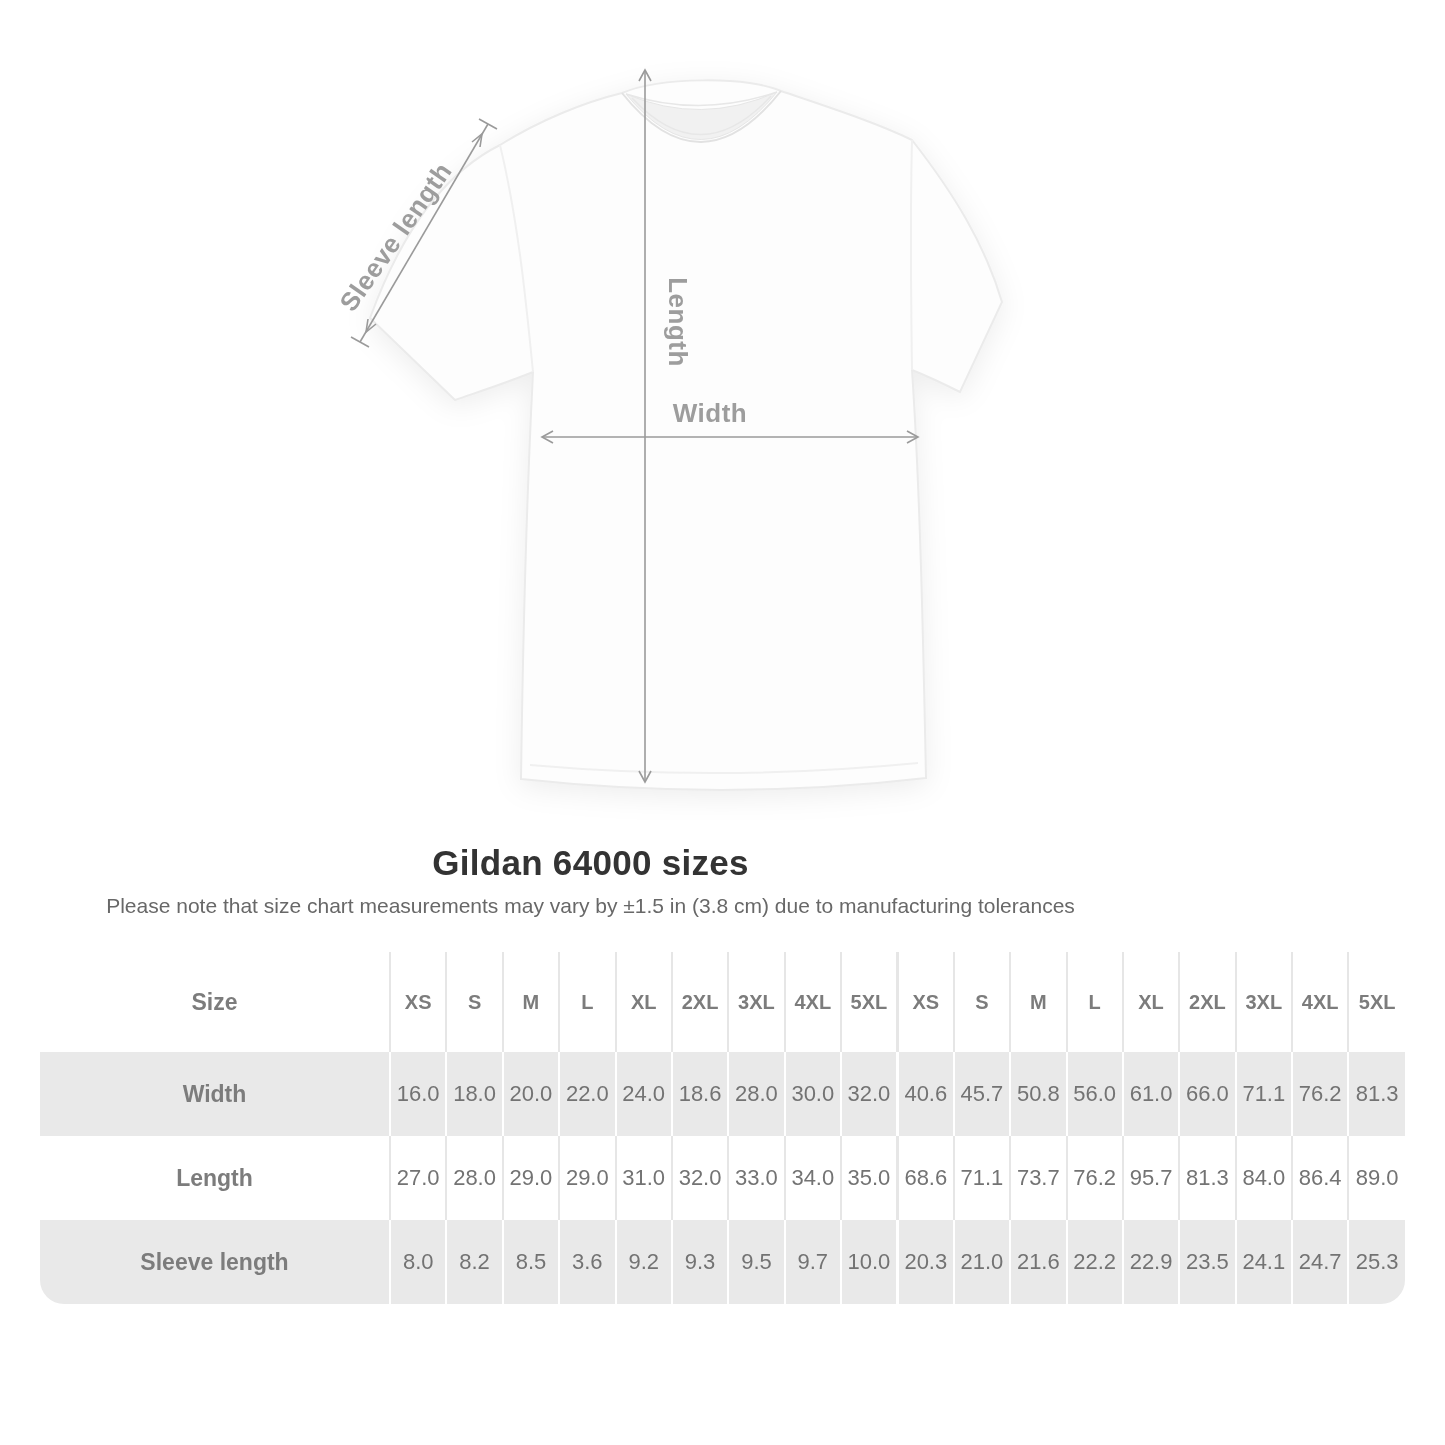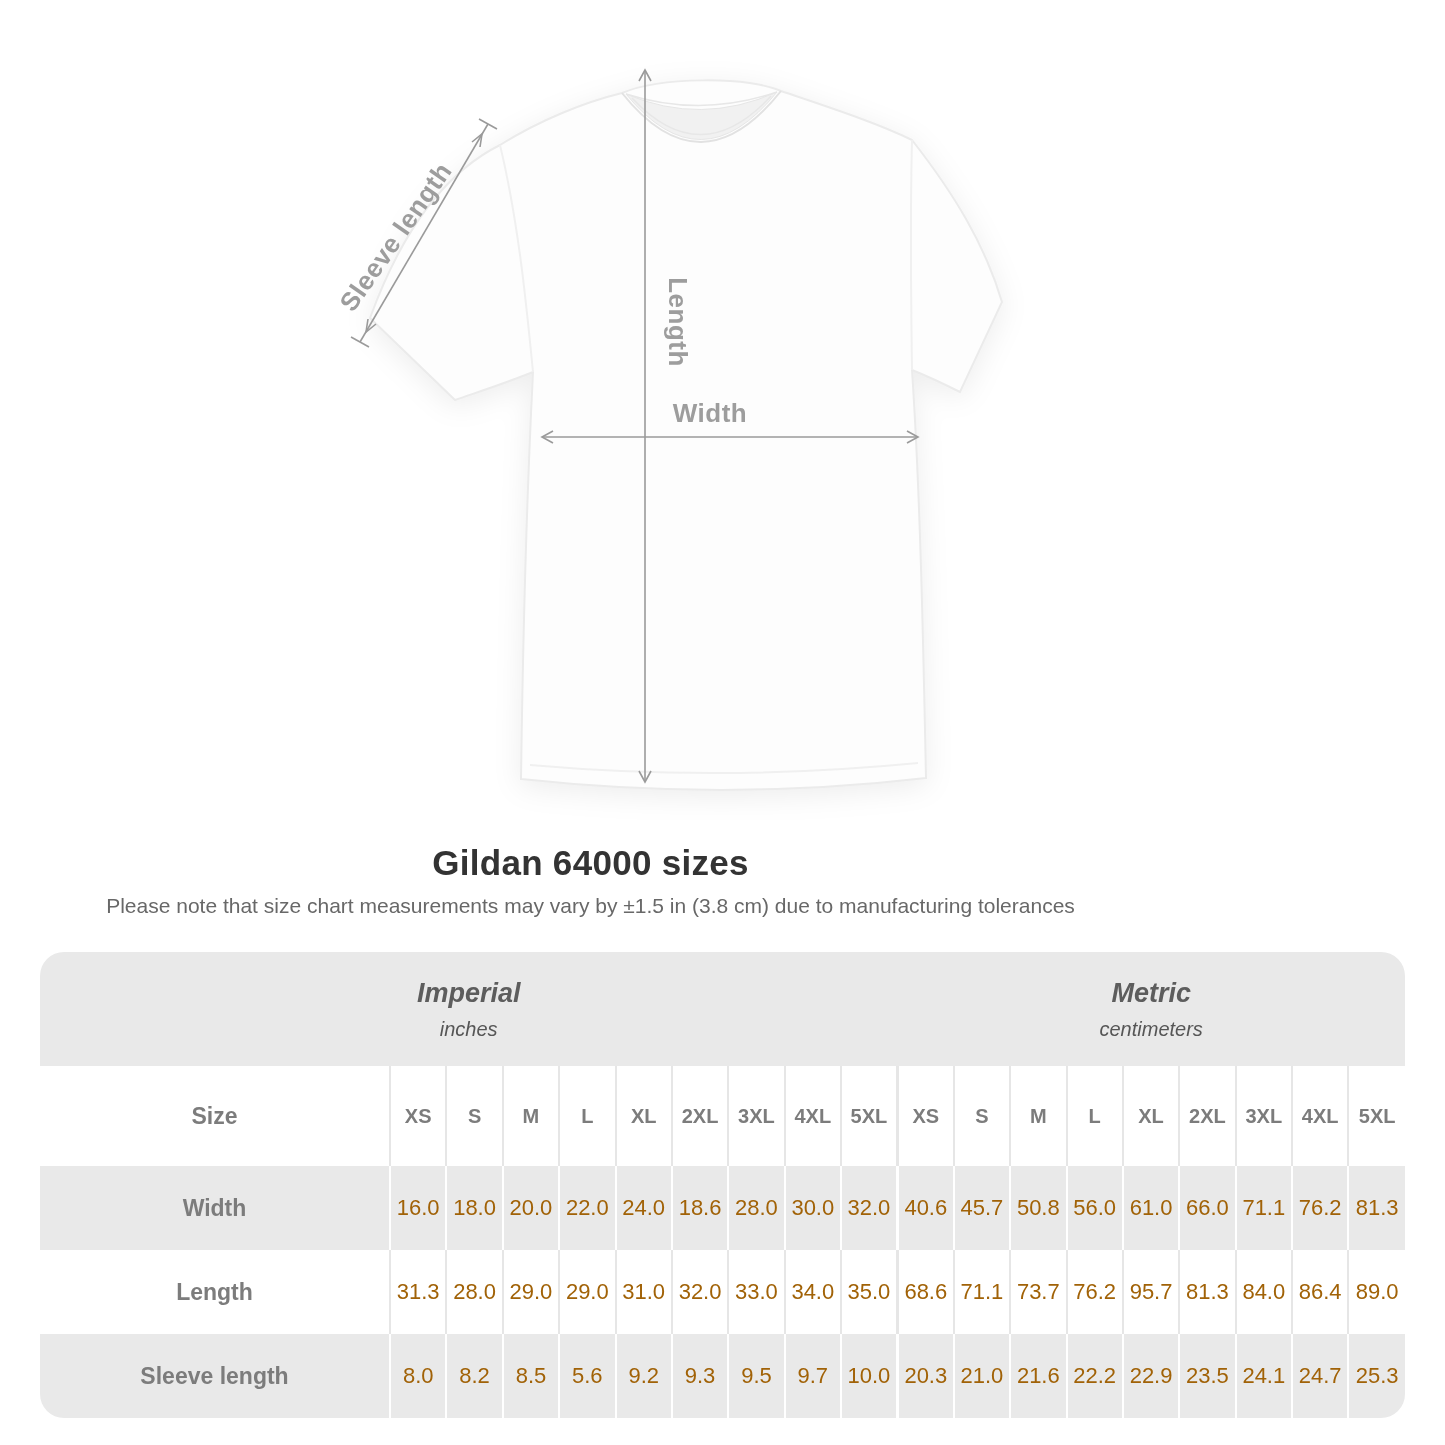--- a/index.html
+++ b/index.html
@@ -32,21 +32,21 @@
   tr.row-white td{background:#ffffff;}
   tr.row-gray td{background:#e9e9e9;}
   td.cell{border-left:2px solid transparent;}
   tr.row-white td.cell{border-left-color:#e6e6e6;}
   tr.row-gray td.cell{border-left-color:#ffffff;}
   td.cell.group-start{border-left-width:3px;}
   tr.size-row td{height:100px;}
   tr.data-row td{height:84px;}
   td.rowlabel{font-weight:bold;color:#7c7c7c;font-size:23px;}
   .size-code{font-weight:bold;color:#7c7c7c;font-size:20px;}
-  .val{color:#a16207;font-size:22px;}
+  .val{color:#737373;font-size:22px;}
 </style>
 </head>
 <body>
 
 <div class="shirt-wrap">
   <svg width="700" height="760" viewBox="0 0 700 760">
 
     <path class="shirt-body" d="M292,33
          C330,17 415,16 451,31
          C495,46 545,62 582,80
@@ -100,30 +100,20 @@
 <div class="headline page-subtitle">Please note that size chart measurements may vary by ±1.5 in (3.8 cm) due to manufacturing tolerances</div>
 
 <div class="table-wrap">
   <table>
     <colgroup>
       <col class="label-col">
       <col span="18">
     </colgroup>
 
     <tbody>
-        <tr class="band">
-      <td colspan="10">
-        <div class="g-label">Imperial</div>
-        <div class="g-sub">inches</div>
-      </td>
-      <td colspan="9">
-        <div class="g-label">Metric</div>
-        <div class="g-sub">centimeters</div>
-      </td>
-    </tr>
 
     <tr class="size-row row-white">
       <td class="rowlabel">Size</td>
       <td class="cell size-code">XS</td>
       <td class="cell size-code">S</td>
       <td class="cell size-code">M</td>
       <td class="cell size-code">L</td>
       <td class="cell size-code">XL</td>
       <td class="cell size-code">2XL</td>
       <td class="cell size-code">3XL</td>
@@ -157,21 +147,21 @@
       <td class="cell val">56.0</td>
       <td class="cell val">61.0</td>
       <td class="cell val">66.0</td>
       <td class="cell val">71.1</td>
       <td class="cell val">76.2</td>
       <td class="cell val">81.3</td>
     </tr>
 
     <tr class="data-row row-white">
       <td class="rowlabel">Length</td>
-      <td class="cell val">31.3</td>
+      <td class="cell val">27.0</td>
       <td class="cell val">28.0</td>
       <td class="cell val">29.0</td>
       <td class="cell val">29.0</td>
       <td class="cell val">31.0</td>
       <td class="cell val">32.0</td>
       <td class="cell val">33.0</td>
       <td class="cell val">34.0</td>
       <td class="cell val">35.0</td>
       <td class="cell val group-start">68.6</td>
       <td class="cell val">71.1</td>
@@ -182,21 +172,21 @@
       <td class="cell val">84.0</td>
       <td class="cell val">86.4</td>
       <td class="cell val">89.0</td>
     </tr>
 
     <tr class="data-row row-gray">
       <td class="rowlabel">Sleeve length</td>
       <td class="cell val">8.0</td>
       <td class="cell val">8.2</td>
       <td class="cell val">8.5</td>
-      <td class="cell val">5.6</td>
+      <td class="cell val">3.6</td>
       <td class="cell val">9.2</td>
       <td class="cell val">9.3</td>
       <td class="cell val">9.5</td>
       <td class="cell val">9.7</td>
       <td class="cell val">10.0</td>
       <td class="cell val group-start">20.3</td>
       <td class="cell val">21.0</td>
       <td class="cell val">21.6</td>
       <td class="cell val">22.2</td>
       <td class="cell val">22.9</td>

